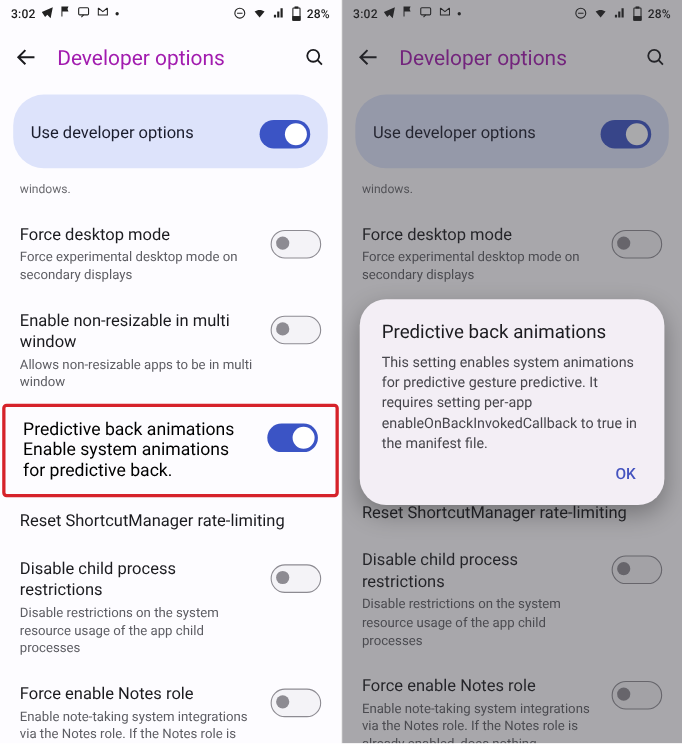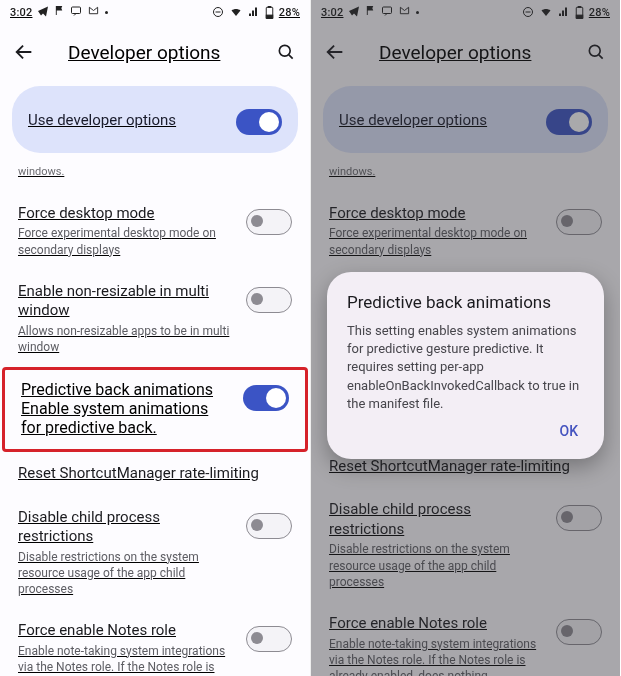--- a/index.html
+++ b/index.html
@@ -1,29 +1,29 @@
 <!DOCTYPE html>
 <html><head>
 <meta charset="utf-8">
 <style>
   * { box-sizing: border-box; margin: 0; padding: 0; }
   html, body { width: 621px; height: 676px; font-family: Roboto, "Segoe UI", Arial, sans-serif; background:#fff; overflow:hidden; }
-  .stage { display:flex; width:621px; height:676px;text-decoration:underline; }
+  .stage { display:flex; width:621px; height:676px; }
   .phone { width:310px; height:676px; background:#fdfcff; position:relative; overflow:hidden; display:flex; flex-direction:column; }
   .phone + .phone { border-left:1px solid #eee; }
   .dim::after { content:""; position:absolute; inset:0; background:rgba(50,50,55,.42); z-index:5; }
 
   
   .status { height:24px; display:flex; align-items:center; justify-content:space-between; padding:0 10px; font-size:11px; color:#1a1a1a; font-weight:500; letter-spacing:.2px; }
   .status .left, .status .right { display:flex; align-items:center; gap:5px; }
   .status .right svg { display:block; }
 
   
   .appbar { height:56px; display:flex; align-items:center; padding:0 10px; gap:14px; }
-  .appbar .title { flex:1; font-size:19px; color:#000000;margin-left:16px; }
+  .appbar .title { flex:1; font-size:19px; color:#a21caf; }
   .iconbtn { width:28px; height:28px; display:flex; align-items:center; justify-content:center; color:#1b1b1f; }
 
   
   .content { flex:1; overflow:hidden; padding:0 0 6px 0; }
 
   
   .master { margin:6px 12px 10px; padding:18px 16px; background:#dde3fb; border-radius:28px; display:flex; align-items:center; justify-content:space-between; }
   .master .lbl { font-size:15px; color:#1a1c2c; }
 
   

